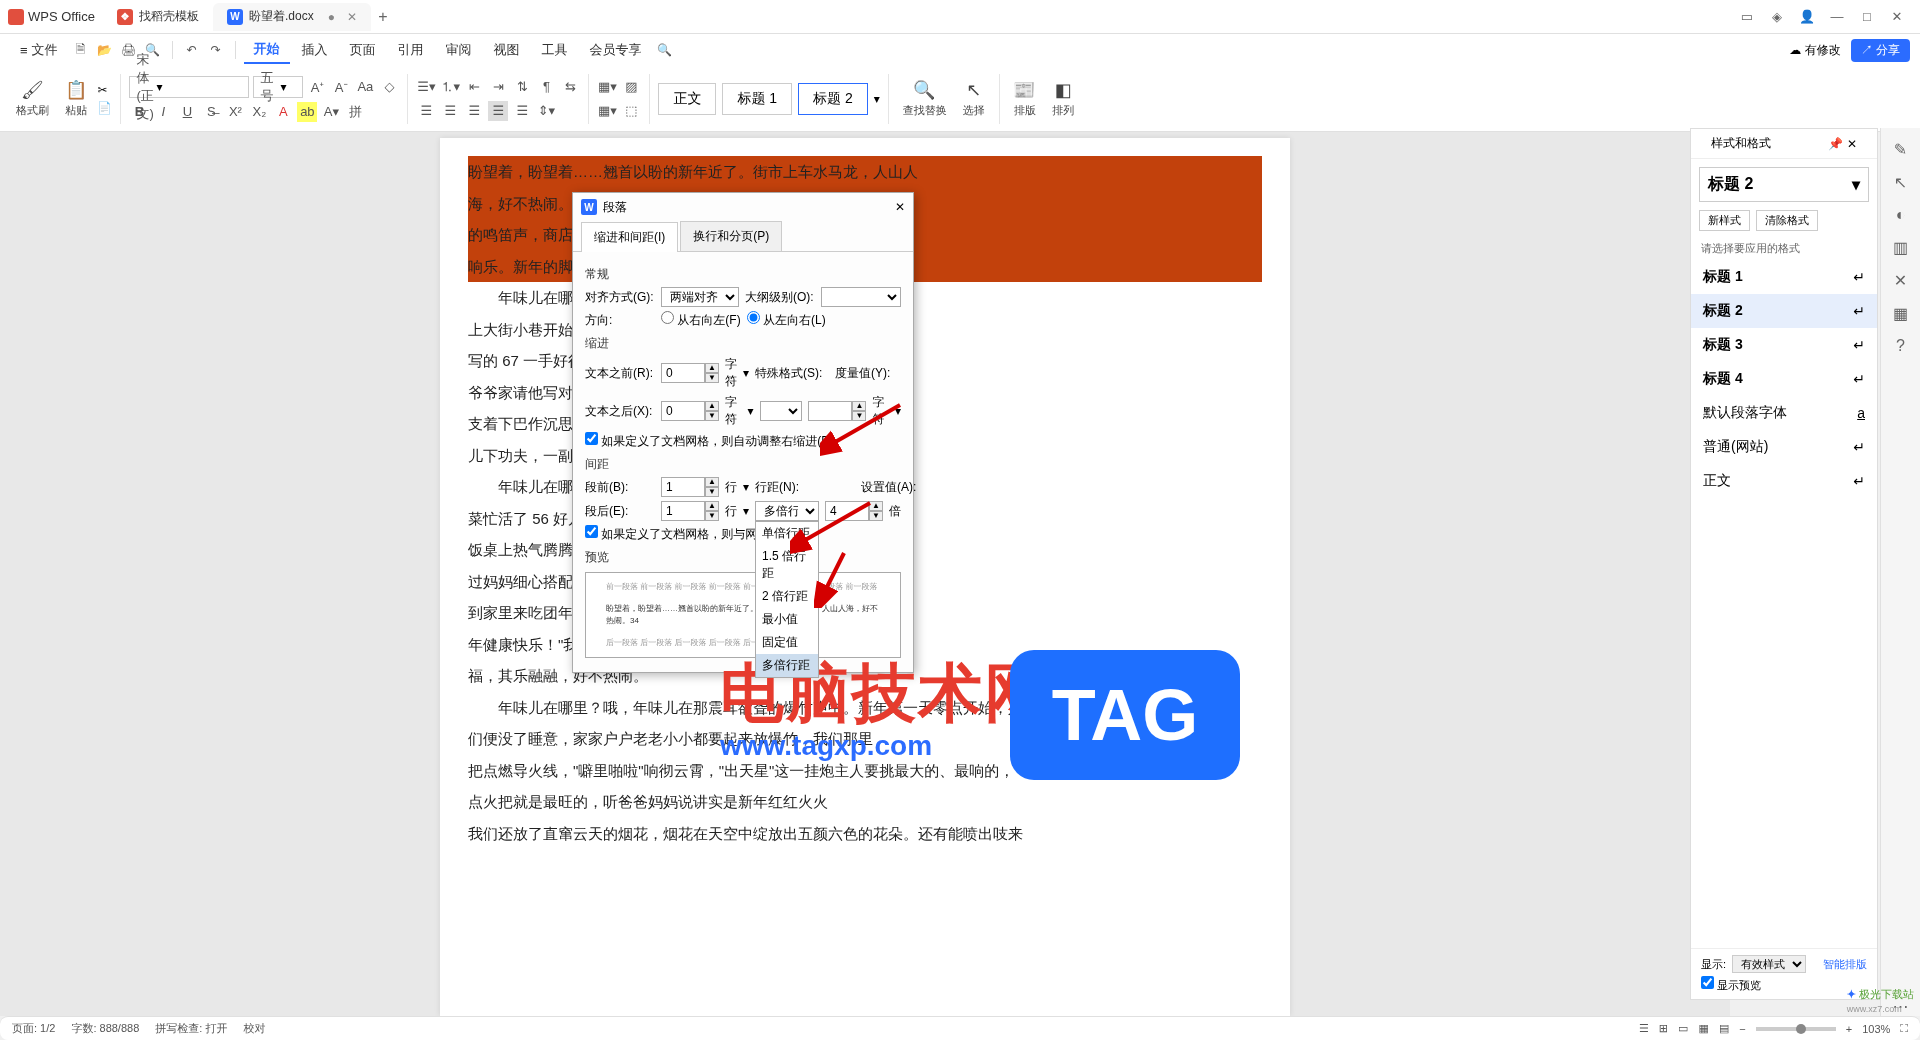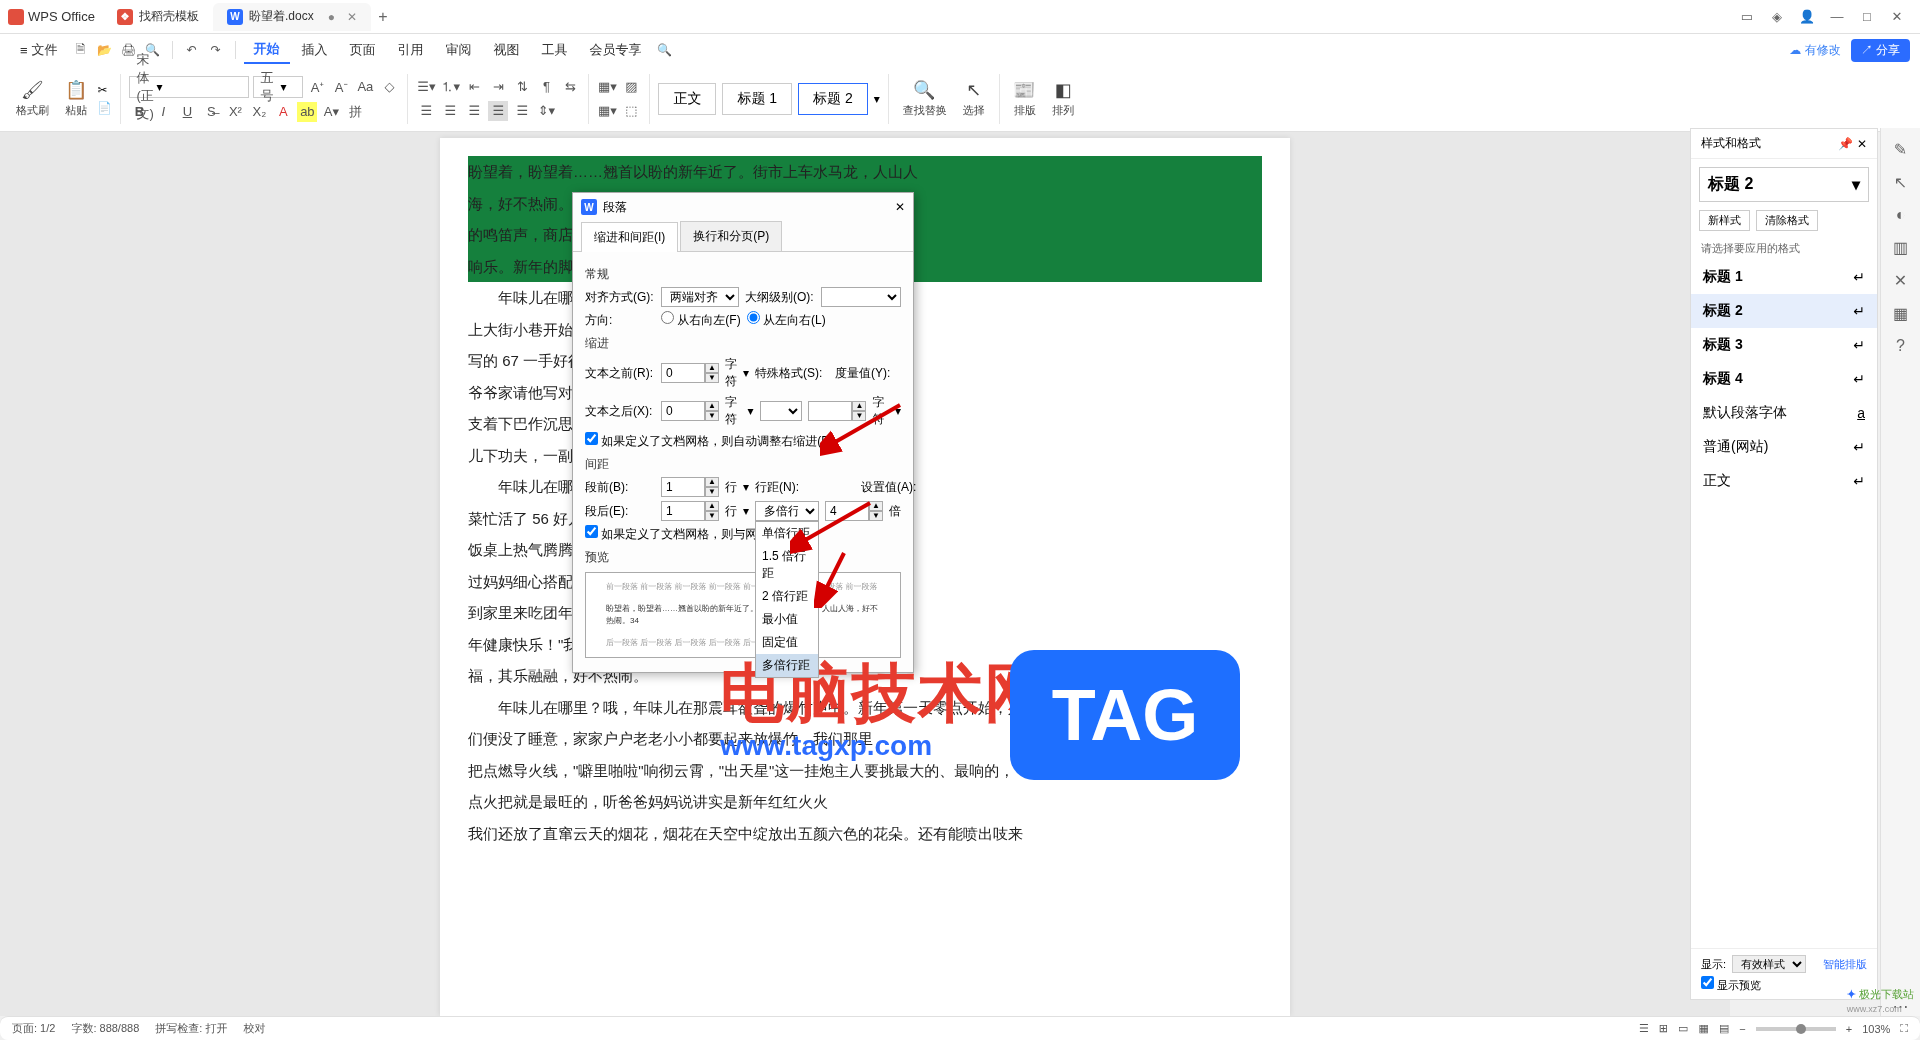--- a/index.html
+++ b/index.html
@@ -35,23 +35,23 @@
 .font-sel { border:1px solid #ccc; height:22px; padding:0 6px; font-size:12px; background:#fff; display:flex; align-items:center; }
 .tool-row { display:flex; gap:4px; align-items:center; }
 .tool-row span { width:20px; height:20px; display:flex; align-items:center; justify-content:center; color:#555; font-size:13px; }
 .style-box { border:1px solid #ccc; padding:6px 14px; font-size:14px; }
 .style-box.sel { border:1.5px solid #2b6cff; }
 
 
 .workarea { position:absolute; top:132px; left:0; right:190px; bottom:24px; background:#e8e8e8; display:flex; justify-content:center; overflow:hidden; }
 .page { width:850px; background:#fff; margin-top:6px; padding:18px 28px; box-shadow:0 0 6px rgba(0,0,0,.1); }
 .page p { font-size:15px; line-height:2.1; color:#222; }
-.page p.selected { background:#15803d; }
+.page p.selected { background:#c2410c; }
 .stylepane { position:absolute; top:128px; right:42px; width:188px; bottom:40px; background:#fff; border:1px solid #ddd; }
-.stylepane .hd { padding:6px 10px; font-size:12px; display:flex; align-items:center; justify-content:space-between; border-bottom:1px solid #eee; }
+.stylepane .hd { padding:6px 20px; font-size:12px; display:flex; align-items:center; justify-content:space-between; border-bottom:1px solid #eee; }
 .stylepane .cur { margin:8px; border:1px solid #ccc; padding:6px 8px; font-size:16px; font-weight:bold; display:flex; justify-content:space-between; align-items:center; }
 .stylepane .btns { display:flex; gap:6px; padding:0 8px 6px; }
 .stylepane .btns span { border:1px solid #ccc; padding:2px 8px; font-size:11px; }
 .stylepane .hint { padding:4px 10px; font-size:11px; color:#666; }
 .stylepane .item { padding:8px 12px; font-size:14px; display:flex; justify-content:space-between; align-items:center; }
 .stylepane .item.sel { background:#e6eefc; }
 .stylepane .foot { position:absolute; bottom:0; left:0; right:0; padding:6px 10px; border-top:1px solid #eee; font-size:11px; }
 .stylepane select { border:1px solid #ccc; font-size:11px; padding:1px 4px; }
 
 
@@ -138,21 +138,21 @@
   <span class="mbtn active">开始</span>
   <span class="mbtn">插入</span>
   <span class="mbtn">页面</span>
   <span class="mbtn">引用</span>
   <span class="mbtn">审阅</span>
   <span class="mbtn">视图</span>
   <span class="mbtn">工具</span>
   <span class="mbtn">会员专享</span>
   <span class="micon">🔍</span>
   <div class="right">
-    <span style="color:#3b82f6">☁ <span>有修改</span></span>
+    <span style="color:#000000">☁ <span>有修改</span></span>
     <span class="share-btn">↗ <span>分享</span></span>
   </div>
 </div>
 
 <div class="ribbon">
   <div class="rgroup">
       <span class="big">🖌</span>
       <span class="lbl">格式刷</span>
     </div>
   <div class="rgroup">

